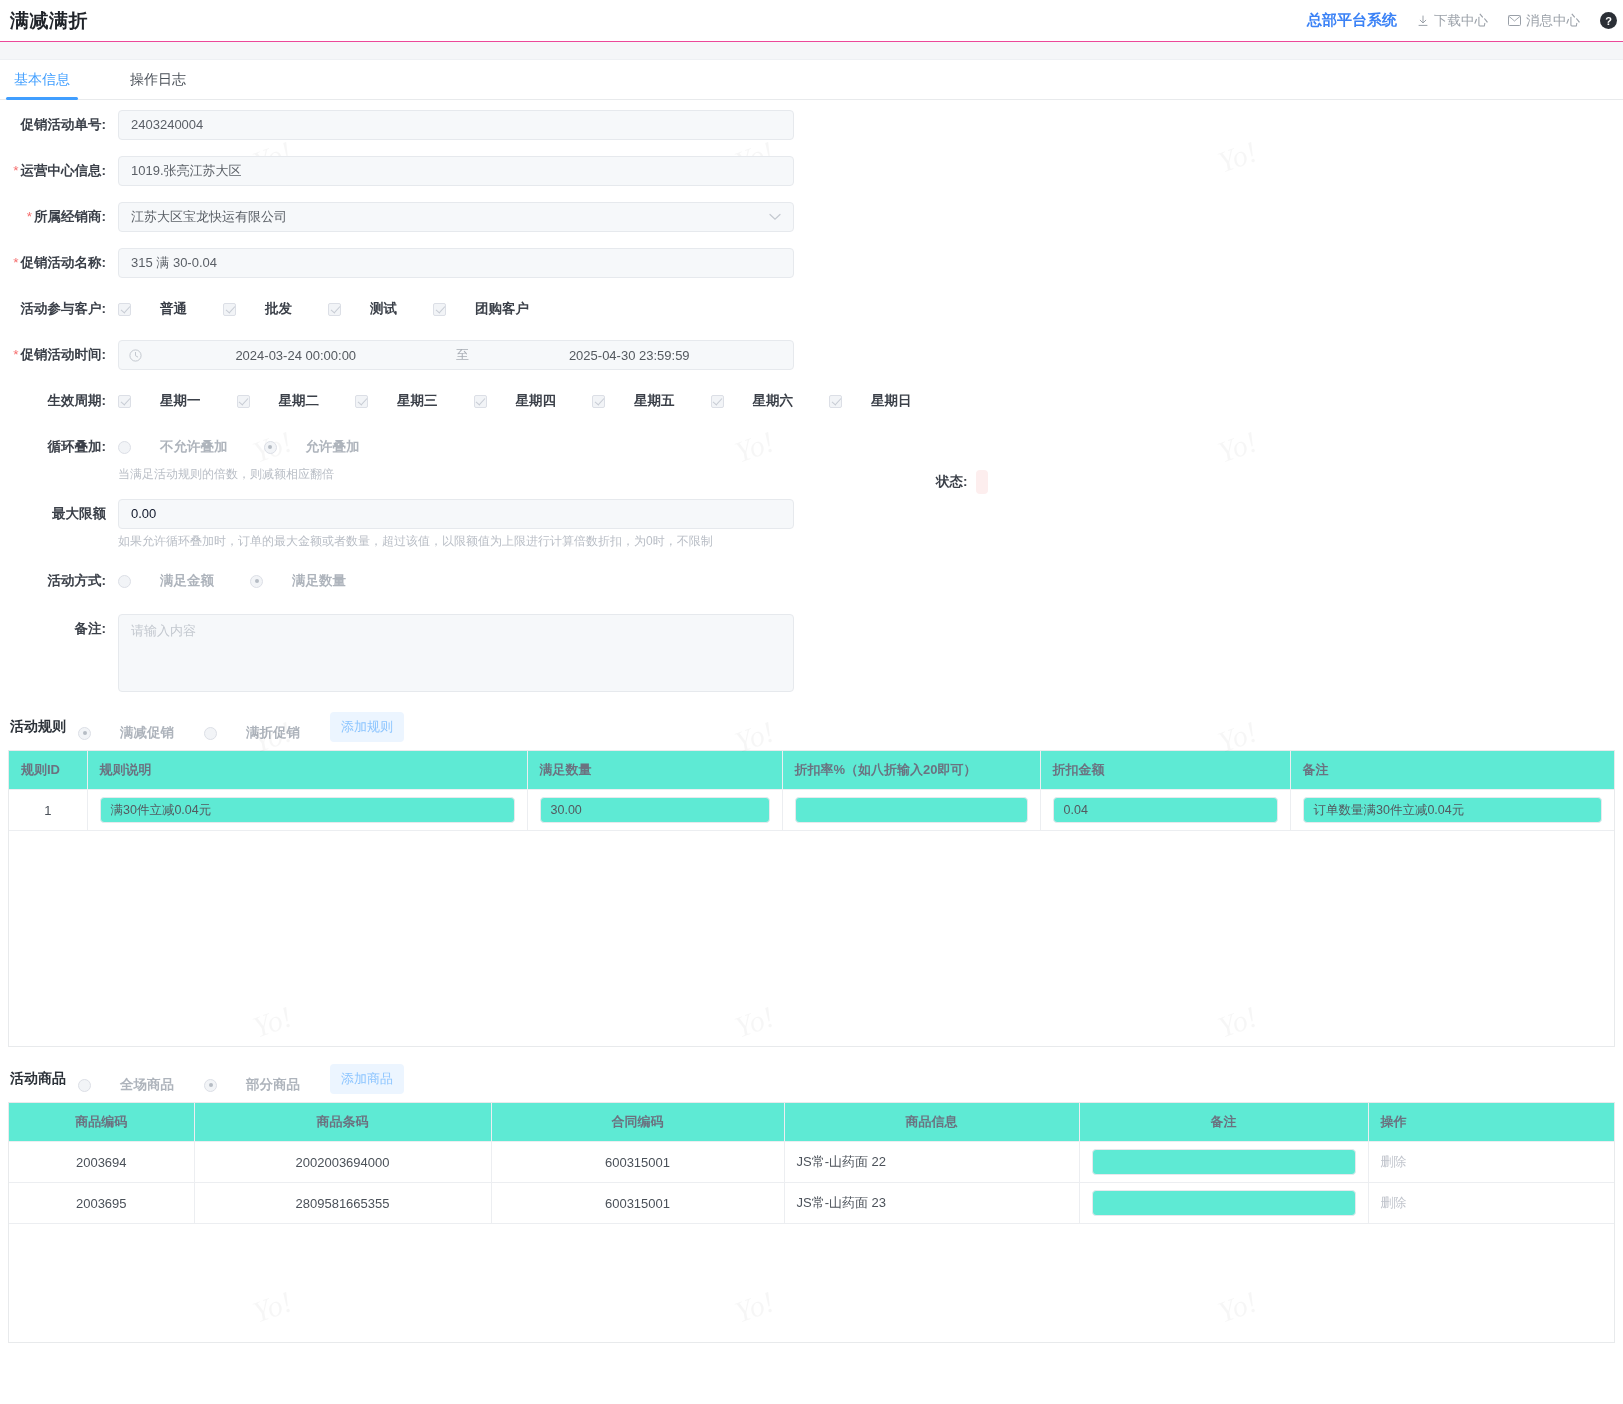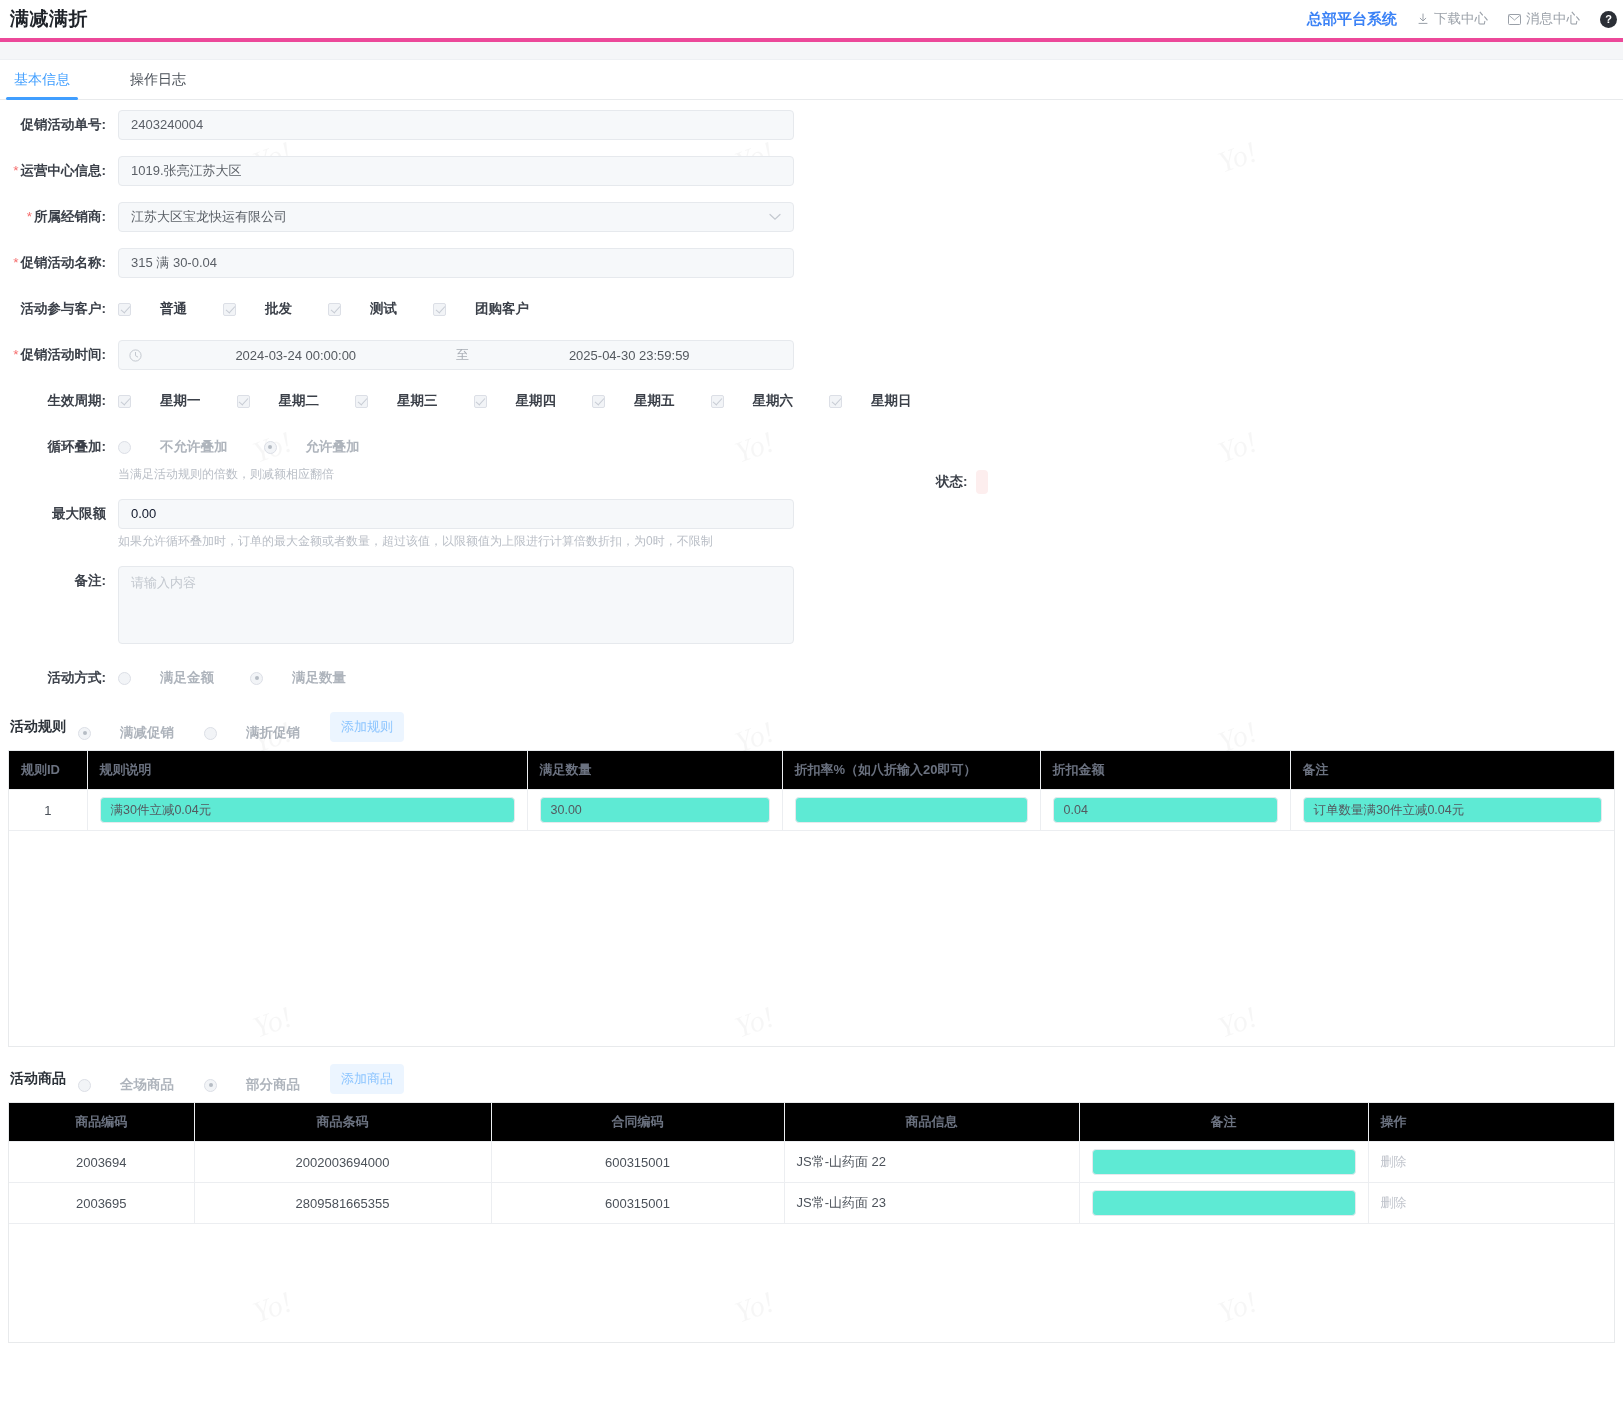--- a/index.html
+++ b/index.html
@@ -27,21 +27,21 @@
     font-family:"Liberation Serif","DejaVu Serif",serif;
     font-style:italic;
     transform:rotate(-20deg);
     white-space:nowrap;
   }
 
   
   .topbar{
     position:relative; height:42px; width:100%;
     display:flex; align-items:center;
-    border-bottom:4px solid #ec4899;
+    border-bottom:1px solid #ec4899;
     background:#fff; z-index:10;gap:40px;
   }
   .topbar-title{
     font-size:19px; font-weight:bold; color:#1f2329;
     margin-left:10px; letter-spacing:0.5px;
   }
   .topbar-right{
     margin-left:auto; display:flex; align-items:center;
     padding-right:6px; gap:20px;
   }
@@ -159,21 +159,21 @@
     font-size:13px; padding:6px 11px; cursor:pointer;
     font-family:"Liberation Sans","DejaVu Sans",sans-serif;
   }
 
   
   .tbl-wrap{ margin:0 8px 0 8px; border:1px solid #e8eaec; border-top:1px solid #e8eaec;}
   table{ border-collapse:collapse; width:100%; table-layout:fixed; }
   th{
     font-size:13px;color:#6b7280;font-weight:bold;text-align:left;
     padding:10px 12px;border-right:1px solid #eceef1;border-bottom:1px solid #eceef1;
-    background:#000000;
+    background:#5eead4;
   }
   td{
     padding:7px 12px;border-right:1px solid #eceef1;border-bottom:1px solid #eceef1;
     font-size:13px;color:#4b5159; background:#fff;
   }
   th:last-child, td:last-child{ border-right:none; }
   .cell-input{
     width:100%;height:26px;background:#5eead4;border:1px solid #e6e9ed;border-radius:4px;
     padding:0 10px;font-size:12.5px;color:#54595f;line-height:24px;
     white-space:nowrap;overflow:hidden;text-overflow:ellipsis;
@@ -385,40 +385,40 @@
   </div>
 
   <div class="row" style="margin-top:12px;">
     <div class="lbl">最大限额</div>
     <div class="field">
       <div class="input">0.00</div>
       <div class="hint">如果允许循环叠加时，订单的最大金额或者数量，超过该值，以限额值为上限进行计算倍数折扣，为0时，不限制</div>
     </div>
   </div>
 
+  <div class="row" style="margin-top:10px;margin-bottom:18px;">
+    <div class="lbl">活动方式:</div>
+    <div class="field">
+      <div class="opts">
+        <label class="opt">
+          <span class="radio"></span>
+          <span class="opt-label muted">满足金额</span>
+        </label>
+        <label class="opt">
+          <span class="radio checked"></span>
+          <span class="opt-label muted">满足数量</span>
+        </label>
+      </div>
+    </div>
+  </div>
+
   <div class="row" style="margin-top:14px;">
     <div class="lbl">备注:</div>
     <div class="field">
       <textarea class="ta" placeholder="请输入内容" style=""></textarea>
-    </div>
-  </div>
-
-  <div class="row" style="margin-top:10px;margin-bottom:18px;">
-    <div class="lbl">活动方式:</div>
-    <div class="field">
-      <div class="opts">
-        <label class="opt">
-          <span class="radio"></span>
-          <span class="opt-label muted">满足金额</span>
-        </label>
-        <label class="opt">
-          <span class="radio checked"></span>
-          <span class="opt-label muted">满足数量</span>
-        </label>
-      </div>
     </div>
   </div>
 
 </div>
 
 <div class="sec-head">
   <span class="sec-title">活动规则</span>
   <label class="opt">
     <span class="radio checked"></span>
     <span class="opt-label muted">满减促销</span>

